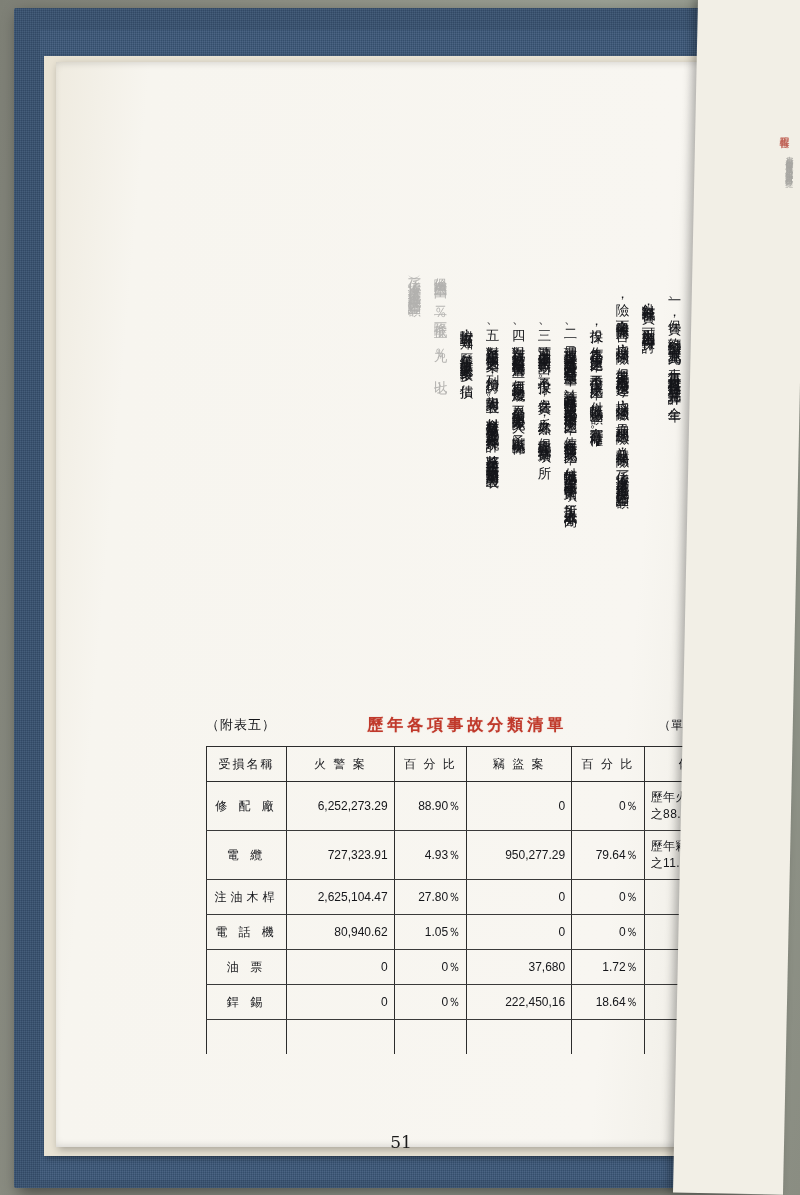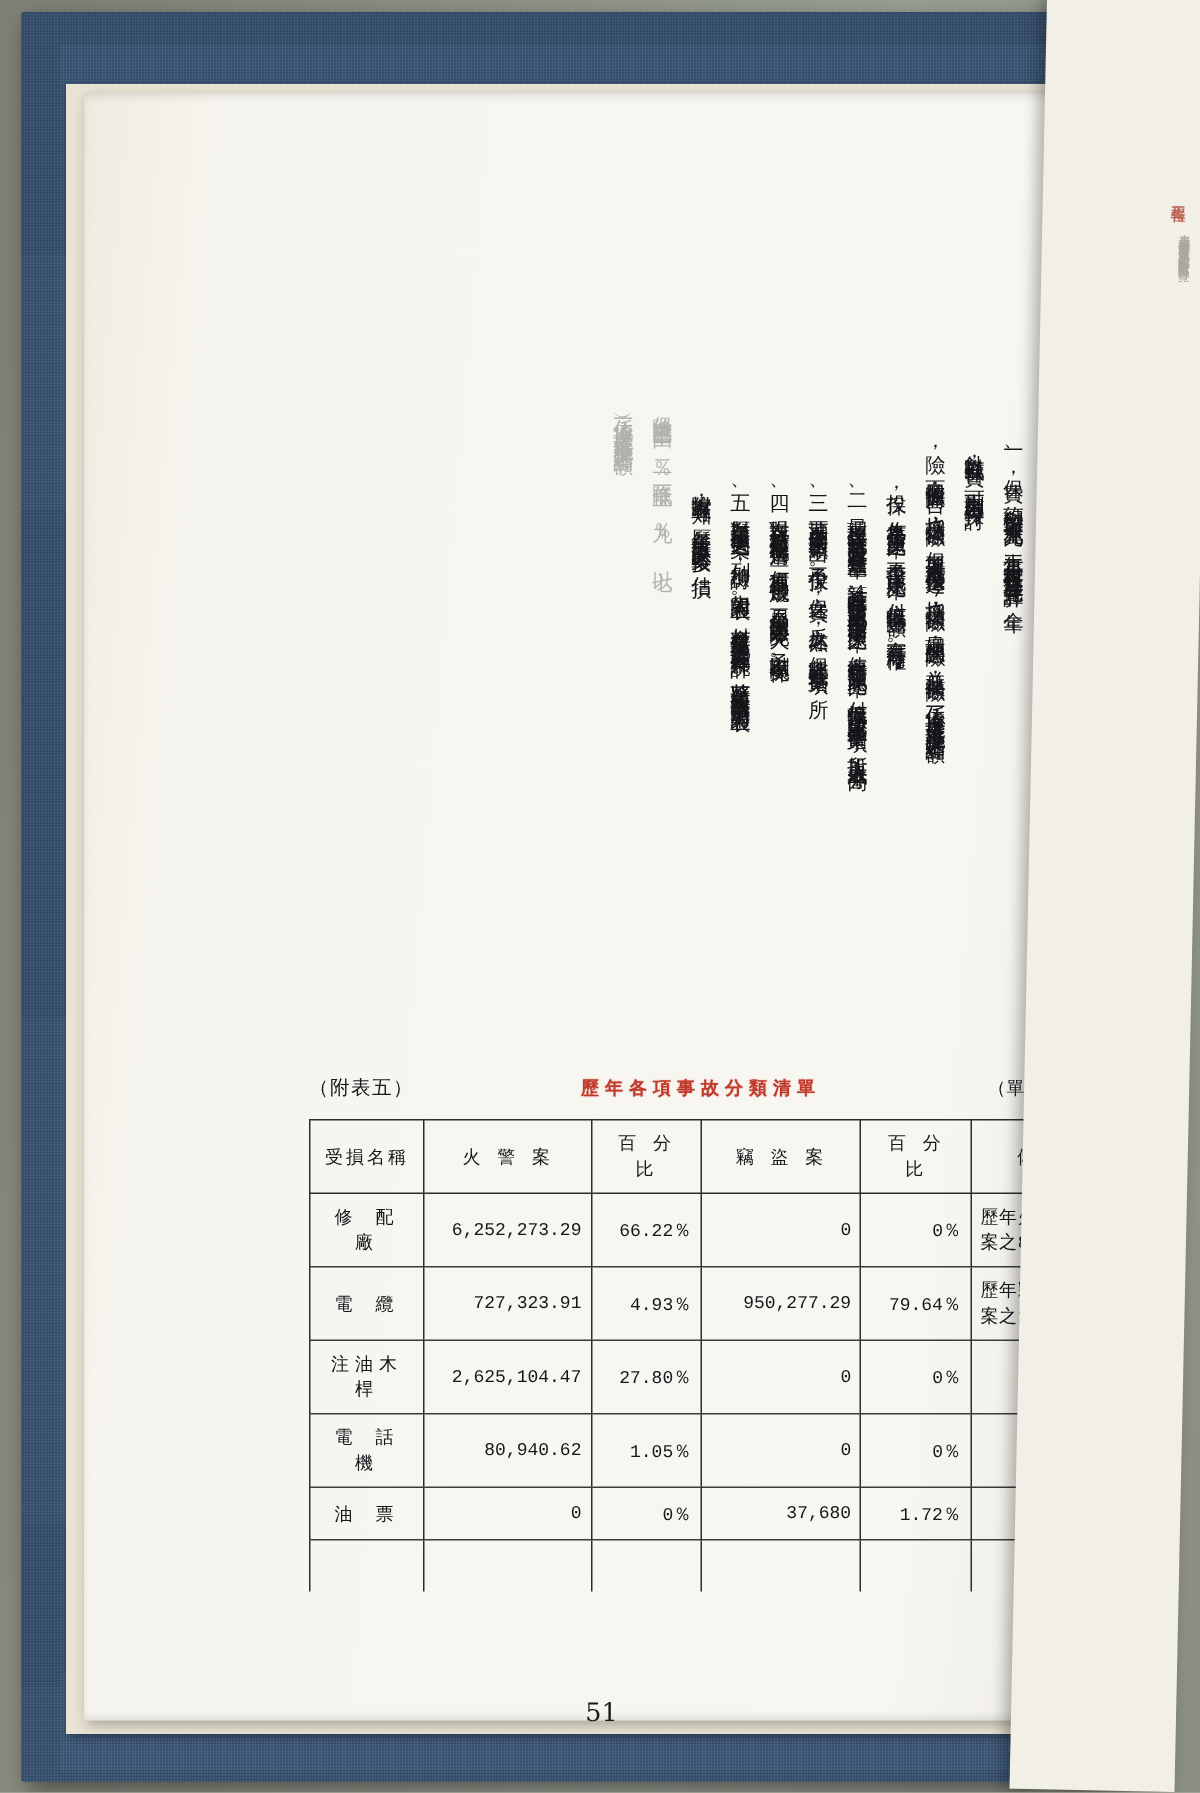--- a/index.html
+++ b/index.html
@@ -149,32 +149,32 @@
     display: flex;
     align-items: center;
     justify-content: space-between;
     font-family: "DejaVu Serif", "Liberation Serif", serif;
     font-size: 13px;
     color: #15161a;
   }
   .tbl-caption-left { letter-spacing: 1px; }
   .tbl-caption-center {
     color: #c0392b;
-    font-size: 12px;
+    font-size: 16px;
     letter-spacing: 4px;
     font-weight: bold;
     text-shadow: 0 0 1px rgba(192,57,43,0.5);
   }
   .tbl-caption-right { letter-spacing: 0.5px; font-size: 12px;}
 
   table.acc {
     margin-top: 8px;
     width: 565px;
     border-collapse: collapse;
-    font-family: Liberation Mono, monospace;
+    font-family: Liberation Sans, sans-serif;
     font-size: 12px;
     color: #15161a;
     padding-left: 20px;
   }
   table.acc th, table.acc td {
     border-left: 1px solid #2c2c2c;
     border-right: 1px solid #2c2c2c;
     padding: 7px 6px;
     height: 20px;
   }
@@ -257,21 +257,21 @@
               <th class="c-pct">百 分 比</th>
               <th class="c-num">竊 盜 案</th>
               <th class="c-pct">百 分 比</th>
               <th class="c-note center">備                註</th>
             </tr>
           </thead>
           <tbody>
             <tr>
               <td class="c-name">修 配 廠</td>
               <td class="c-num">6,252,273.29</td>
-              <td class="c-pct">66.22％</td>
+              <td class="c-pct">88.90％</td>
               <td class="c-num">0</td>
               <td class="c-pct">0％</td>
               <td class="c-note">歷年火警案佔損失案之88.78％</td>
             </tr>
             <tr>
               <td class="c-name">電    纜</td>
               <td class="c-num">727,323.91</td>
               <td class="c-pct">4.93％</td>
               <td class="c-num">950,277.29</td>
               <td class="c-pct">79.64％</td>
@@ -294,20 +294,28 @@
               <td class="c-note"></td>
             </tr>
             <tr>
               <td class="c-name">油    票</td>
               <td class="c-num">0</td>
               <td class="c-pct">0％</td>
               <td class="c-num">37,680</td>
               <td class="c-pct">1.72％</td>
               <td class="c-note"></td>
             </tr>
+            <tr>
+              <td class="c-name">銲    錫</td>
+              <td class="c-num">0</td>
+              <td class="c-pct">0％</td>
+              <td class="c-num">222,450,16</td>
+              <td class="c-pct">18.64％</td>
+              <td class="c-note"></td>
+            </tr>
             <tr class="spacer-row">
               <td></td>
               <td></td>
               <td></td>
               <td></td>
               <td></td>
               <td></td>
             </tr>
           </tbody>
         </table>

